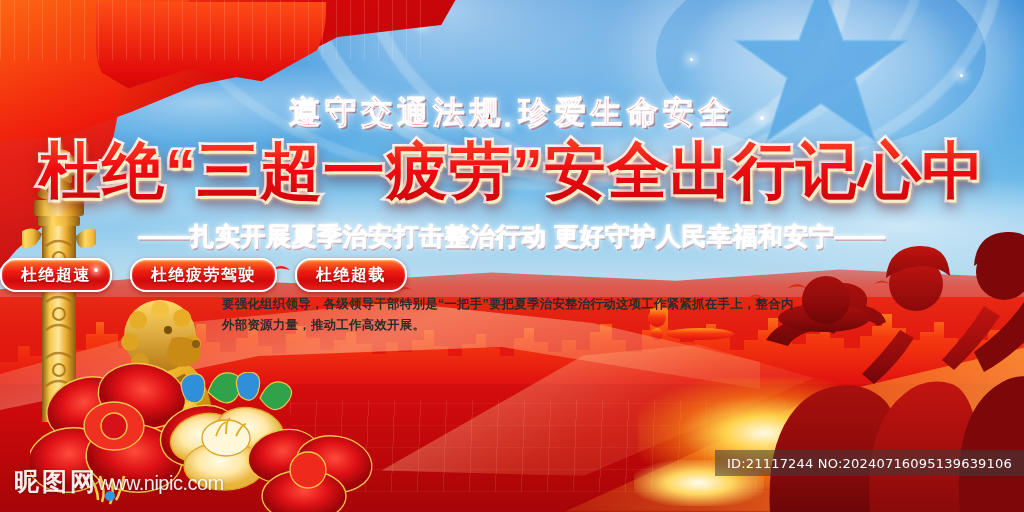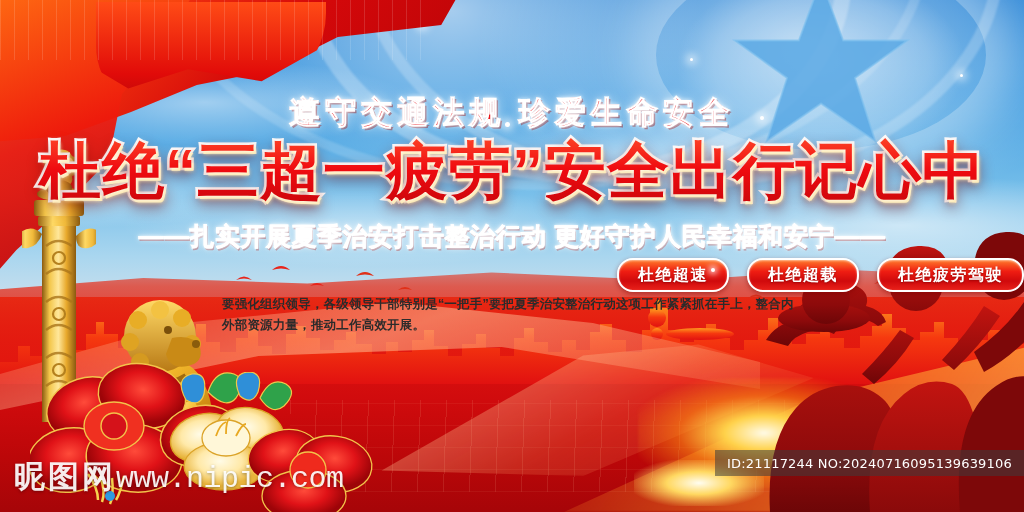--- a/index.html
+++ b/index.html
@@ -102,37 +102,37 @@
     filter:drop-shadow(0 0 2px #fff) drop-shadow(2px 3px 0 rgba(255,236,180,.95)) drop-shadow(0 5px 7px rgba(120,0,0,.45));
     -webkit-text-stroke:0px;}
   .title-outline{position:absolute;left:0;right:0;top:132px;text-align:center;
     font-size:62px;font-weight:bold;letter-spacing:1px;line-height:78px;
     color:transparent;-webkit-text-stroke:5px #ffffff;
     text-shadow:0 4px 6px rgba(120,10,0,.35);}
   .subtitle{position:absolute;left:0;right:0;top:220px;text-align:center;
     font-size:25px;font-weight:bold;letter-spacing:.5px;color:#ffffff;
     -webkit-text-stroke:.6px #fff;
     text-shadow:0 0 3px #fff,0 0 6px #fff,1px 2px 0 rgba(160,0,0,.4);}
-  .pills{position:absolute;left:0;right:0;top:258px;display:flex;justify-content:flex-end;gap:18px;}
+  .pills{position:absolute;left:0;right:0;top:258px;display:flex;justify-content:flex-start;gap:18px;}
   .pill{position:relative;height:30px;padding:0 19px;border-radius:16px;
     display:flex;align-items:center;justify-content:center;
     background:linear-gradient(180deg,#ff7a2b 0%,#ef1d12 38%,#d00a0c 70%,#e8201a 100%);
     border:2px solid #ffffff;
     box-shadow:0 2px 5px rgba(120,0,0,.45), inset 0 1px 2px rgba(255,255,255,.5);
     color:#fff;font-size:16px;font-weight:bold;letter-spacing:1.5px;
     text-shadow:0 1px 2px rgba(130,0,0,.7);white-space:nowrap;}
   .pill .glint{position:absolute;right:12px;top:8px;width:4px;height:4px;border-radius:50%;
     background:#fff;box-shadow:0 0 6px 2px rgba(255,255,255,.9);}
   .body{position:absolute;left:222px;width:580px;top:294px;text-align:left;
     font-size:12.5px;line-height:21px;color:#2b2b2b;font-weight:bold;letter-spacing:.2px;}
   
   .wm{position:absolute;left:14px;bottom:14px;display:flex;align-items:baseline;gap:0px;
     color:rgba(255,255,255,.92);text-shadow:0 1px 3px rgba(0,0,0,.35);}
-  .wm .cn{font-size:31px;font-weight:bold;letter-spacing:3px;}
-  .wm .url{font-size:30px;letter-spacing:-.5px;font-family:Liberation Mono, monospace;}
+  .wm .cn{font-size:25px;font-weight:bold;letter-spacing:3px;}
+  .wm .url{font-size:20px;letter-spacing:-.5px;font-family:Liberation Sans, sans-serif;}
   .idbar{position:absolute;right:0;bottom:36px;height:26px;padding:0 12px;
     display:flex;align-items:center;background:rgba(60,60,60,.55);
     color:#fff;font-size:13px;letter-spacing:.2px;font-family:"DejaVu Sans",sans-serif;}
 </style>
 </head>
 <body>
 
 <div id="poster">
 
   <div class="sky"></div>
@@ -364,24 +364,24 @@
   <div class="title">杜绝“三超一疲劳”安全出行记心中</div>
 
   <div class="subtitle">——扎实开展夏季治安打击整治行动 更好守护人民幸福和安宁——</div>
 
   <div class="pills">
     <div class="pill">
       <span>杜绝超速</span>
       <span class="glint"></span>
     </div>
     <div class="pill">
-      <span>杜绝超载</span>
+      <span>杜绝疲劳驾驶</span>
     </div>
     <div class="pill">
-      <span>杜绝疲劳驾驶</span>
+      <span>杜绝超载</span>
     </div>
   </div>
 
   <div class="body">要强化组织领导，各级领导干部特别是“一把手”要把夏季治安整治行动这项工作紧紧抓在手上，整合内外部资源力量，推动工作高效开展。</div>
 
   <div class="wm">
     <span class="cn">昵图网</span>
     <span class="url">www.nipic.com</span>
   </div>
 

